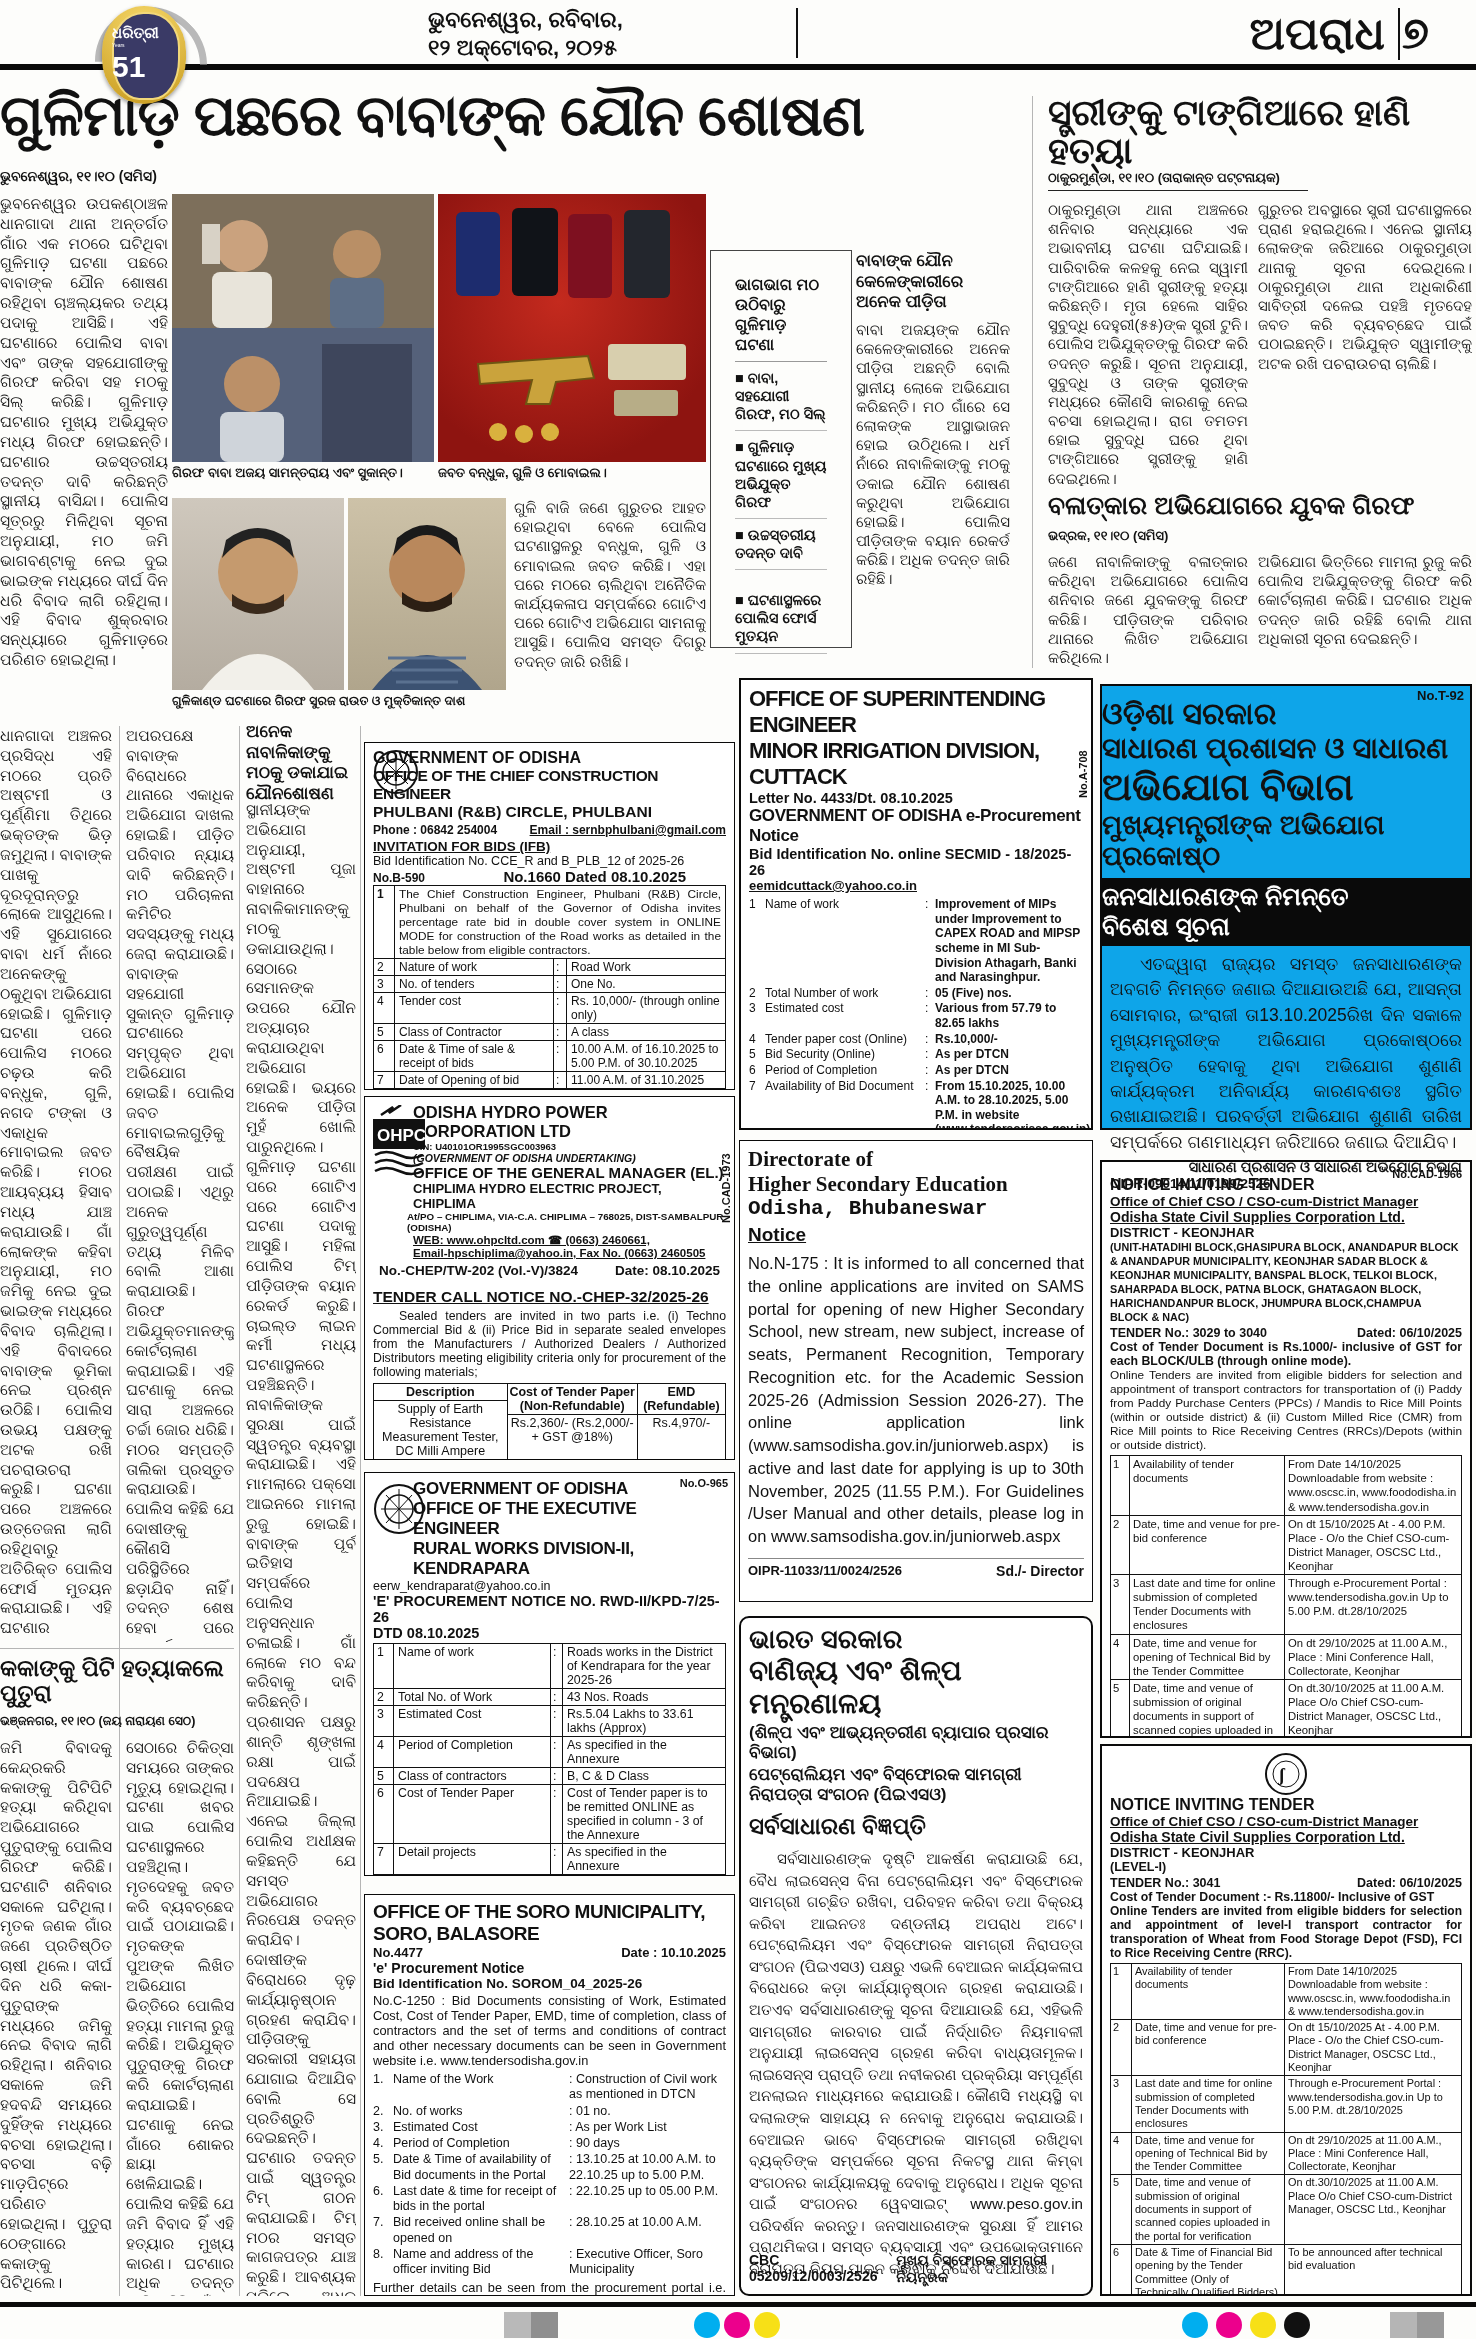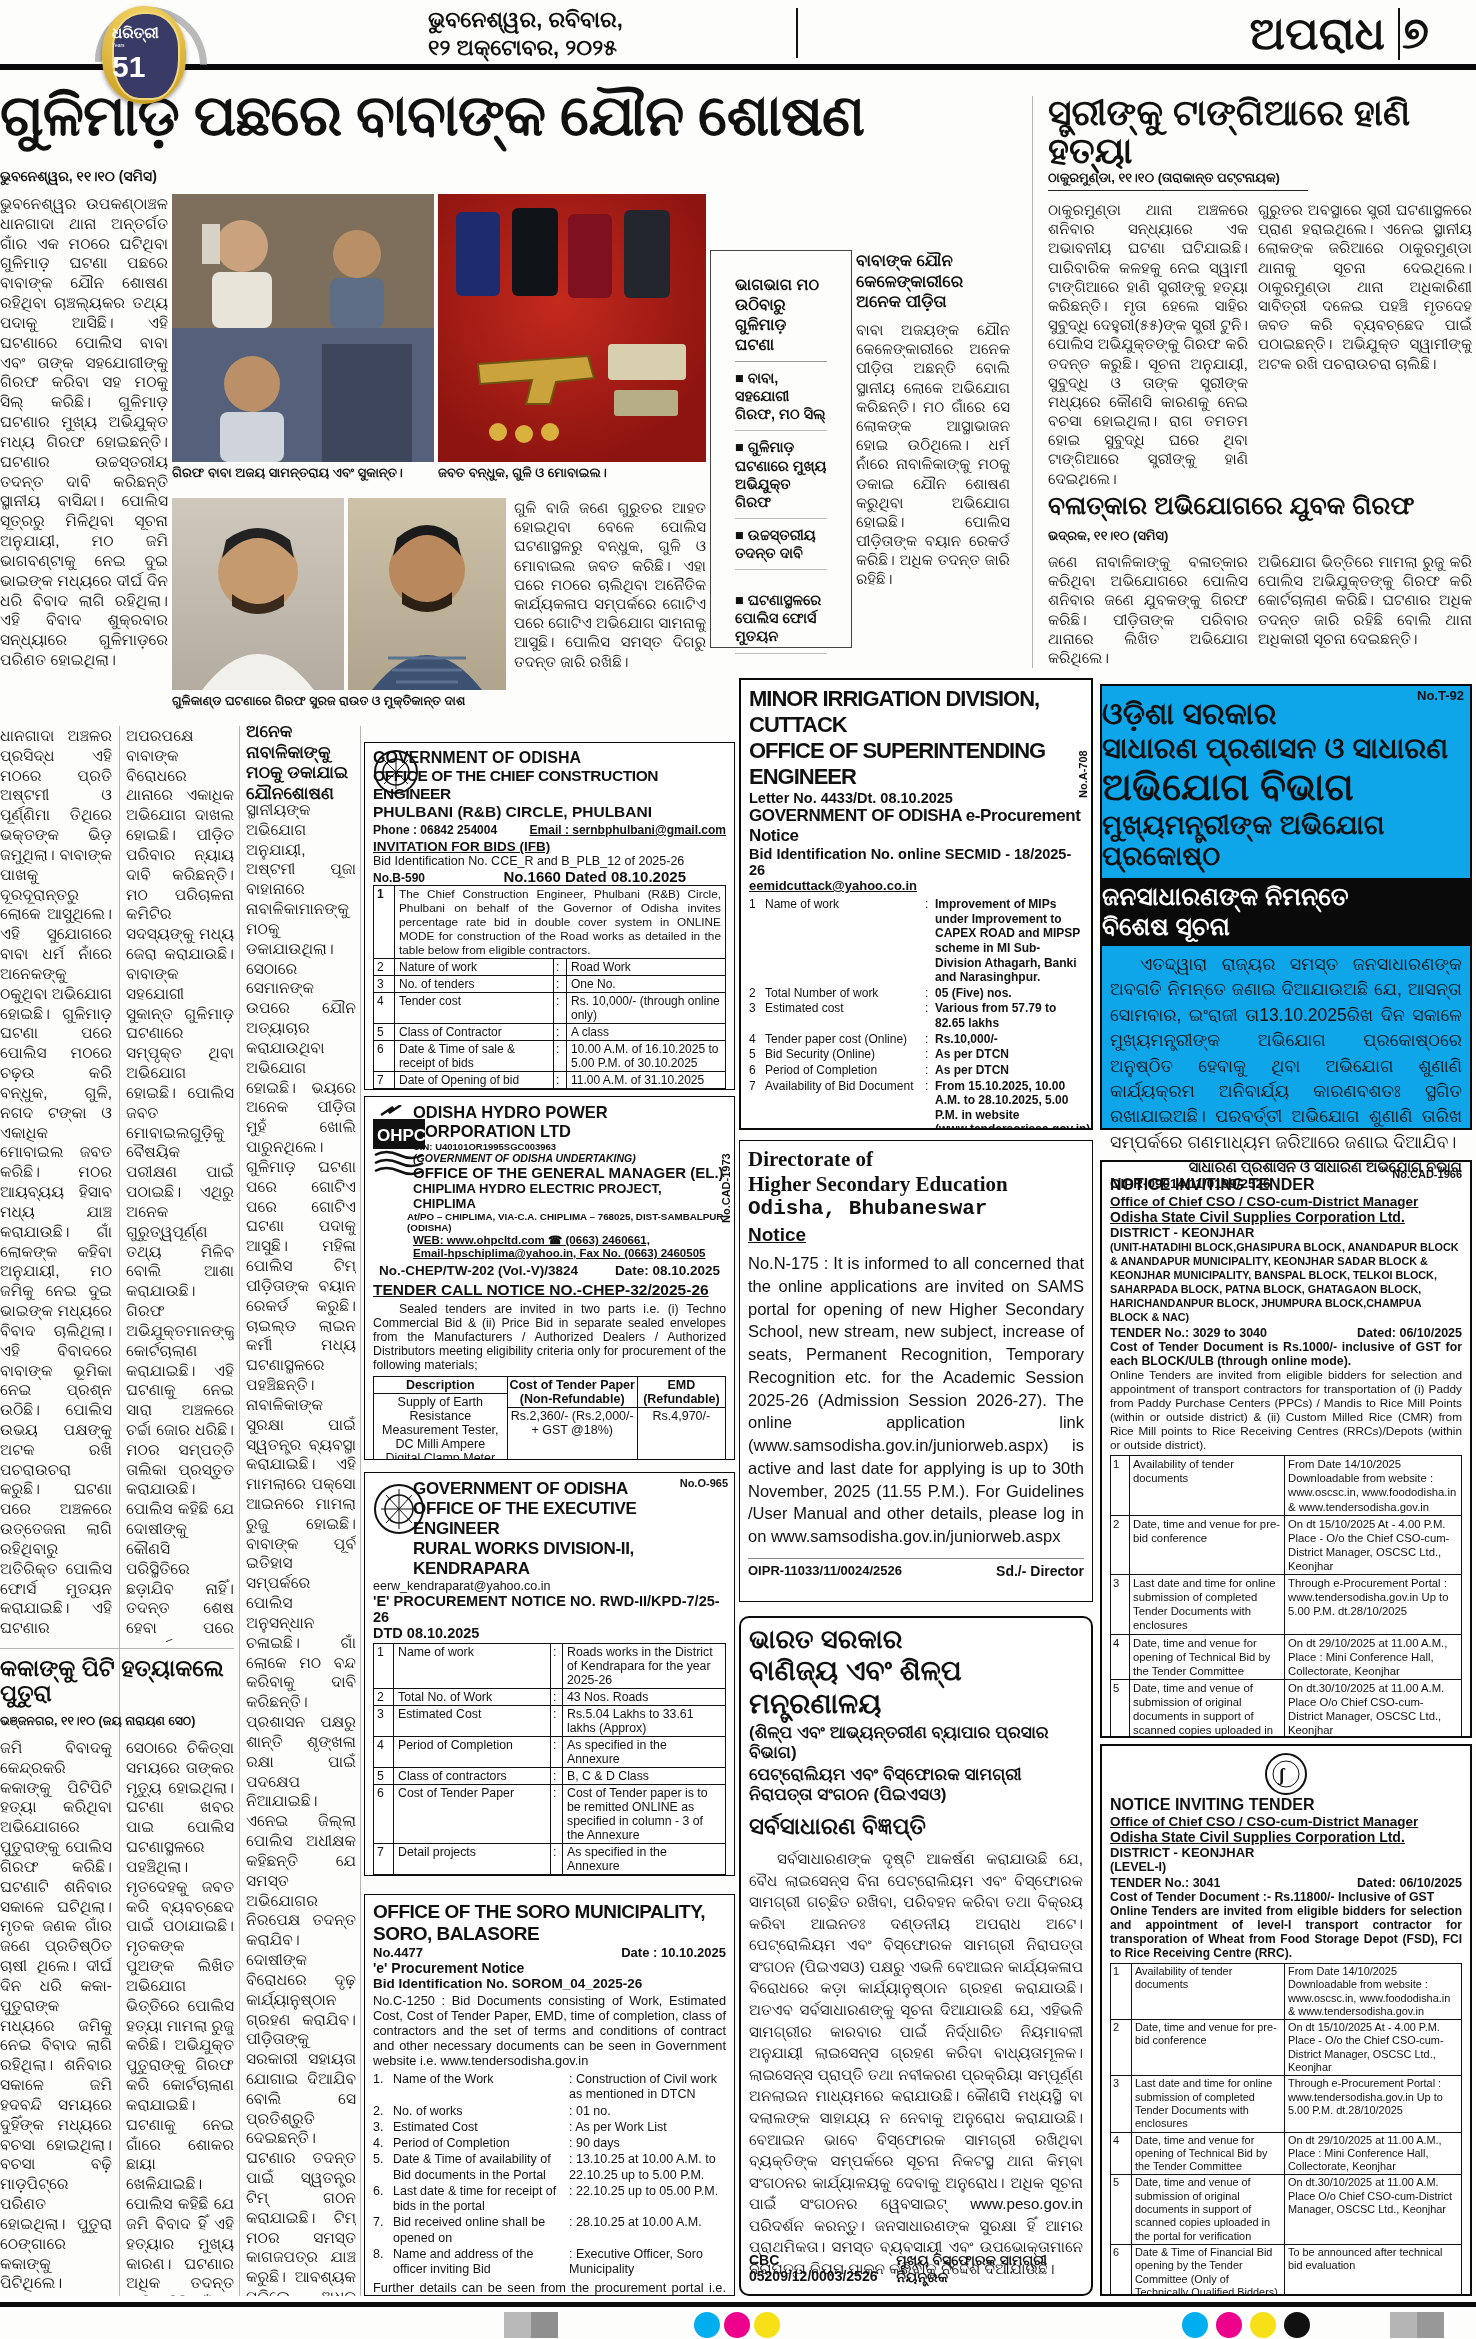--- a/index.html
+++ b/index.html
@@ -232,21 +232,21 @@
     <div class="c b i" style="font-size:10.5px;margin-left:40px">(GOVERNMENT OF ODISHA UNDERTAKING)</div>
     <div class="c b" style="font-size:15px;margin-left:40px">OFFICE OF THE GENERAL MANAGER (EL.)</div>
     <div class="c b" style="font-size:13px;margin-left:40px">CHIPLIMA HYDRO ELECTRIC PROJECT, CHIPLIMA</div>
     <div class="c b" style="font-size:9.8px;margin-left:34px">At/PO – CHIPLIMA, VIA-C.A. CHIPLIMA – 768025, DIST-SAMBALPUR (ODISHA)</div>
     <div class="c b u" style="font-size:11.5px;margin-left:40px">WEB: www.ohpcltd.com ☎ (0663) 2460661,</div>
     <div class="c b u" style="font-size:11.5px;margin-left:40px">Email-hpschiplima@yahoo.in, Fax No. (0663) 2460505</div>
     <div style="display:flex;justify-content:space-between;margin:4px 6px 0 6px">
       <span class="b" style="font-size:13.5px">No.-CHEP/TW-202 (Vol.-V)/3824</span>
       <span class="b" style="font-size:13.5px">Date: 08.10.2025</span>
     </div>
-    <div class="c b u" style="font-size:15.5px;margin-top:3px">TENDER CALL NOTICE NO.-CHEP-32/2025-26</div>
+    <div class="c b u" style="font-size:15.5px;margin-top:10px">TENDER CALL NOTICE NO.-CHEP-32/2025-26</div>
     <div class="j" style="font-size:12.3px;margin-top:3px;text-indent:26px">Sealed tenders are invited in two parts i.e. (i) Techno Commercial Bid &amp; (ii) Price Bid in separate sealed envelopes from the Manufacturers / Authorized Dealers / Authorized Distributors meeting eligibility criteria only for procurement of the following materials;</div>
     <div style="display:flex;border:1px solid #111;margin-top:4px;text-align:center">
       <div style="width:38%;border-right:1px solid #111">
         <div class="b" style="border-bottom:1px solid #111;padding:1px">Description</div>
         <div style="padding:1px 3px">Supply of Earth Resistance Measurement Tester, DC Milli Ampere Digital Clamp Meter and AC / DC Digital Clamp Meter for CHEP, Chiplima</div>
       </div>
       <div style="width:37%;border-right:1px solid #111">
         <div class="b" style="border-bottom:1px solid #111;padding:1px">Cost of Tender Paper (Non-Refundable)</div>
         <div style="padding:1px 3px">Rs.2,360/- (Rs.2,000/- + GST @18%)</div>
       </div>
@@ -388,22 +388,22 @@
           <div class="k">Name and address of the officer inviting Bid</div>
           <div class="v">: Executive Officer, Soro Municipality</div>
         </div>
       </div>
     <div class="j" style="font-size:12.8px;margin-top:3px">Further details can be seen from the procurement portal i.e. www.tendersodisha.gov.in</div>
 
   </div>
 
   <div class="notice" style="left:739px;top:678px;width:354px;height:452px;font-size:12.5px">
     <div class="vtext" style="position:absolute;right:2px;top:8px;height:110px">No.A-708</div>
+    <div class="c b" style="font-size:22px;letter-spacing:-1px">OFFICE OF SUPERINTENDING ENGINEER</div>
     <div class="c b" style="font-size:22px;letter-spacing:-1px">MINOR IRRIGATION DIVISION, CUTTACK</div>
-    <div class="c b" style="font-size:22px;letter-spacing:-1px">OFFICE OF SUPERINTENDING ENGINEER</div>
     <div class="c b" style="font-size:14.5px">Letter No. 4433/Dt. 08.10.2025</div>
     <div class="c b" style="font-size:17px;letter-spacing:-.4px">GOVERNMENT OF ODISHA e-Procurement Notice</div>
     <div class="c b" style="font-size:14.5px">Bid Identification No. online SECMID - 18/2025-26</div>
     <div class="c b u" style="font-size:13px">eemidcuttack@yahoo.co.in</div>
     <div style="margin-top:4px">
 
         <div class="kv" style="font-size:12px">
           <div class="n">1</div>
           <div class="k" style="width:160px">Name of work</div>
           <div class="c2">:</div>

